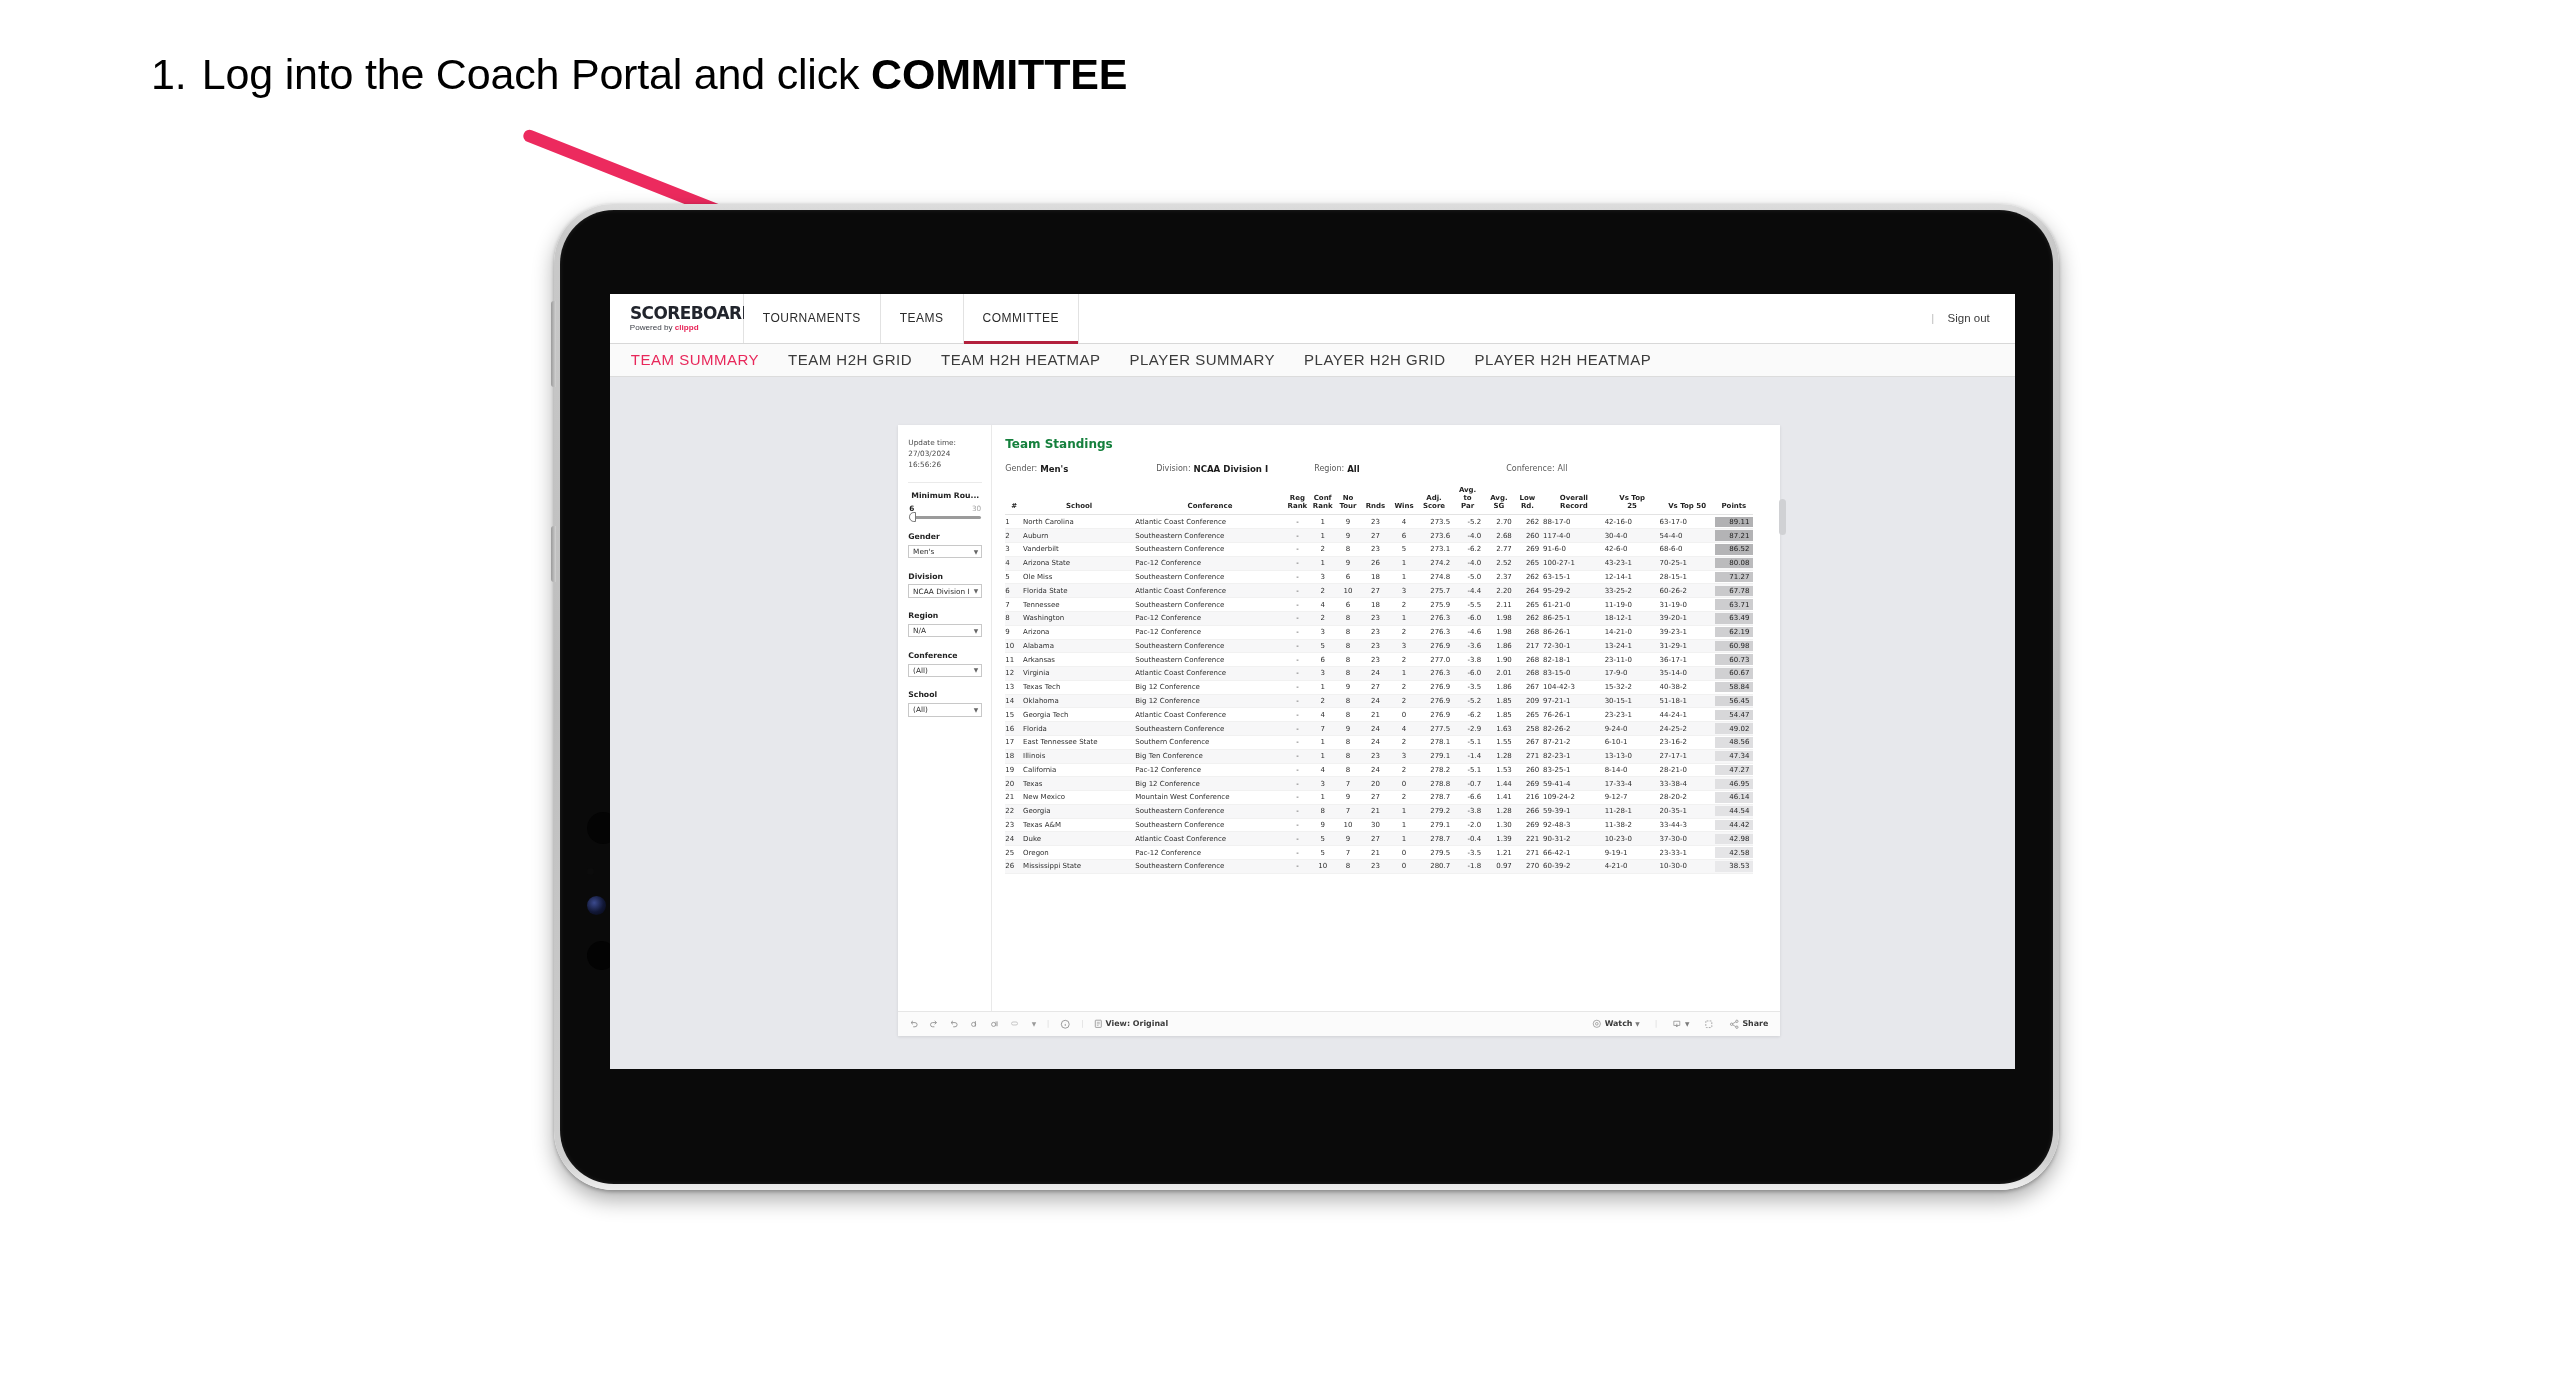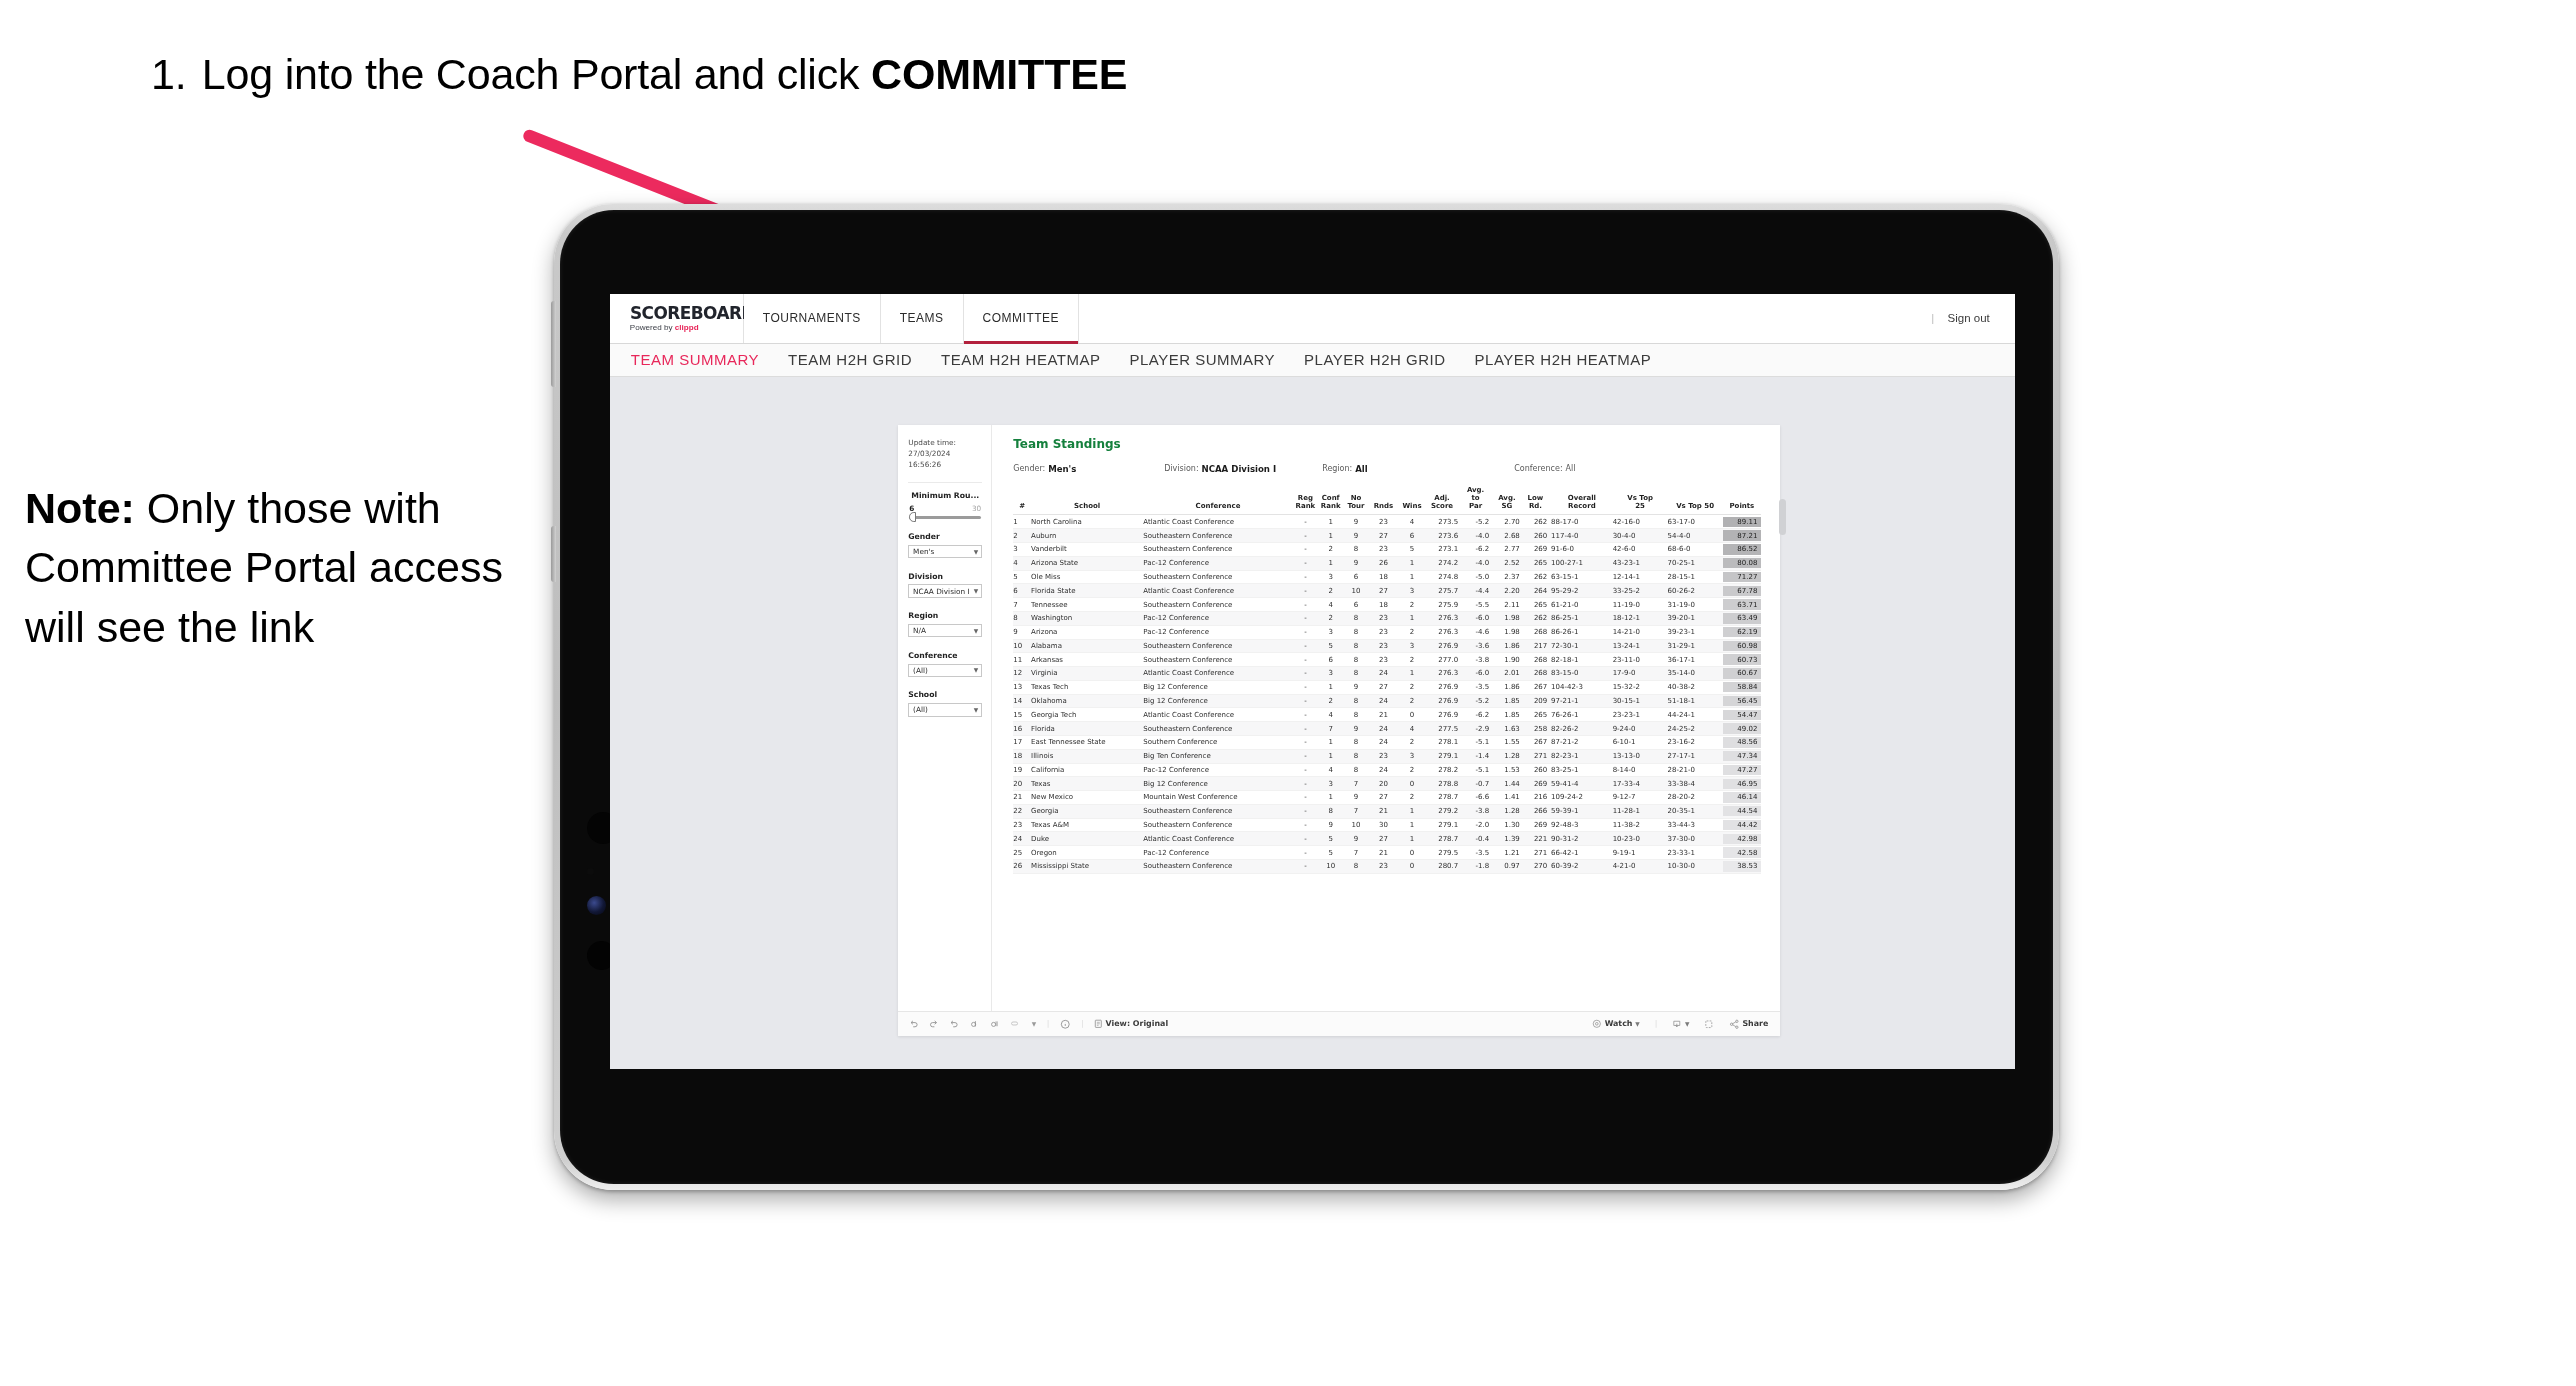--- a/index.html
+++ b/index.html
@@ -113,21 +113,21 @@
   .subnav-item.active { color: #e8275a; }
 
   
   .workbook { position: relative; height: calc(100% - 82px); background: #e7e8ec; }
   .viz-card {
     position: absolute; left: 288px; top: 48px;
     width: 882px; height: 611px; background: #fff;
     box-shadow: 0 1px 2.9px rgba(0,0,0,0.10);
     display: flex; flex-direction: column;
   }
-  .viz-body { flex: 1; display: flex; min-height: 0; gap: 8px; }
+  .viz-body { flex: 1; display: flex; min-height: 0; }
 
   
   .filters {
     width: 94px; padding: 13.4px 8.6px 0 10.5px; border-right: 1px solid #e9e9e9;
     font-family: "DejaVu Sans", sans-serif;
   }
   .upd-label { font-size: 7.3px; color: #4b4b4b; line-height: 1.5; }
   .filters hr { border: none; border-top: 1px solid #eaeaea; margin: 10.5px 0 8.6px; }
   .fgroup { margin-bottom: 13.4px; }
   .fgroup-title { font-size: 7.7px; font-weight: 700; color: #222; margin-bottom: 3.8px; }
@@ -208,23 +208,20 @@
 </style>
 </head>
 <body>
 
 <div id="stage">
 
   <div class="slide-heading">
     <span class="num">1.</span><span>Log into the Coach Portal and click </span><b>COMMITTEE</b>
   </div>
 
-  <div class="note-block">
-    <b>Note:</b><span> Only those with Committee Portal access will see the link</span>
-  </div>
 
   <svg class="arrow-svg" viewBox="0 0 560 280">
     <line x1="22" y1="22" x2="472" y2="200" stroke="#ec2a5e" stroke-width="13" stroke-linecap="round"></line>
     <polygon points="498,213 432,188 456,172 447,155 512,180" fill="#ec2a5e"></polygon>
     <polygon points="440,160 512,182 470,212" fill="#ec2a5e"></polygon>
   </svg>
 
   <div class="tablet">
     <div class="tablet-inner">
       <div class="btn-vol b1"></div>

